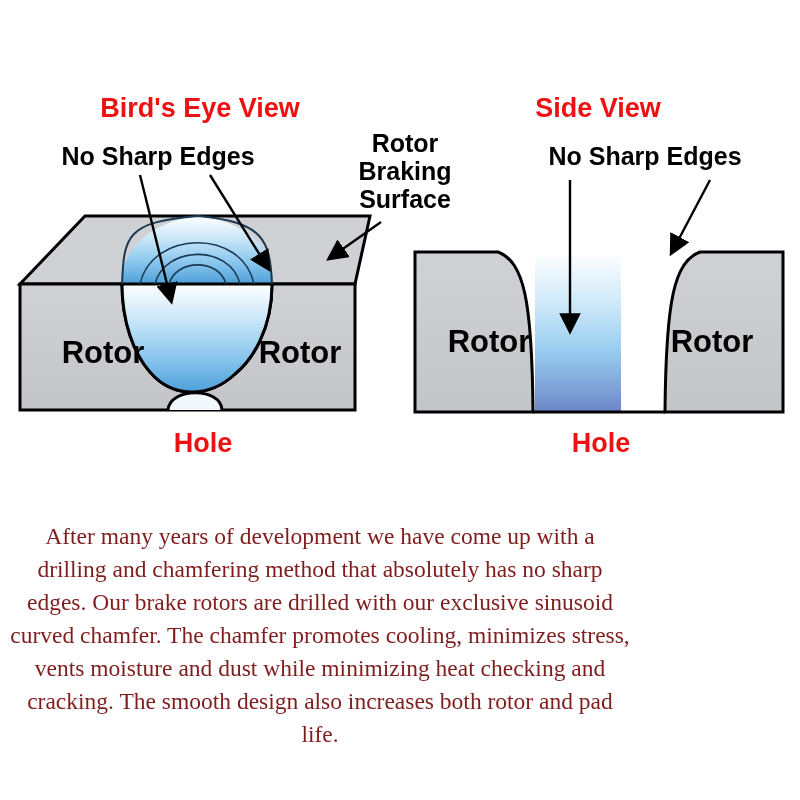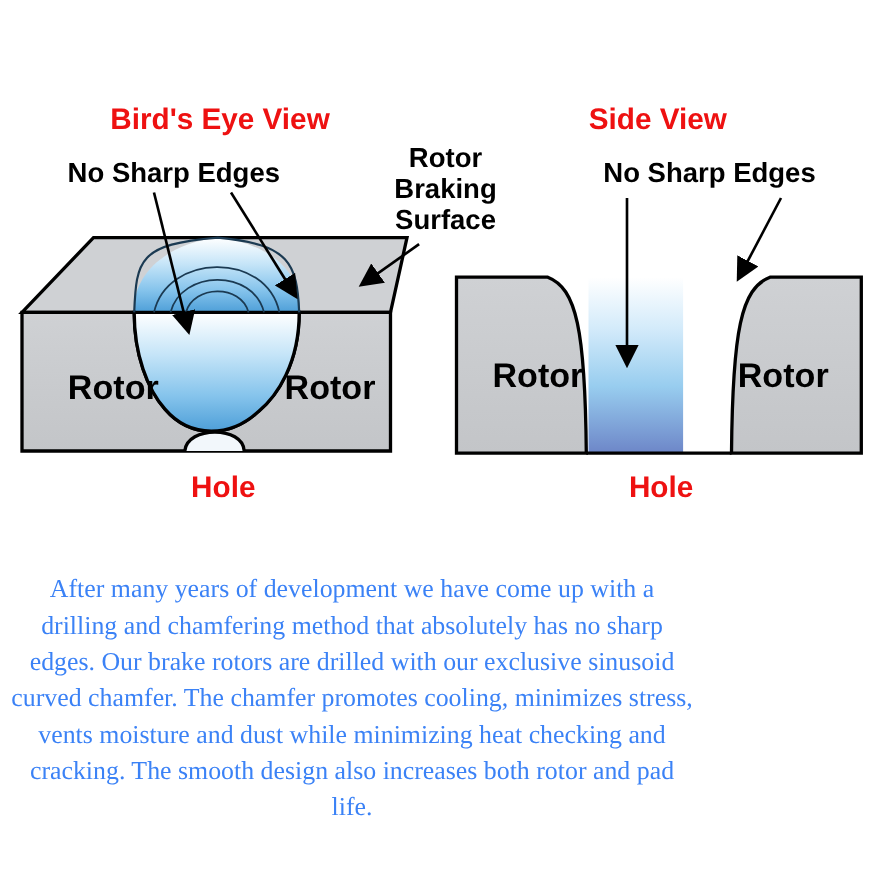--- a/index.html
+++ b/index.html
@@ -29,21 +29,21 @@
   }
   .caption {
     position: absolute;
     left: 0;
     top: 520px;
     width: 640px;
     text-align: center;
     font-family: "Liberation Serif", serif;
     font-size: 23.5px;
     line-height: 33px;
-    color: #3b82f6;
+    color: #7f1d1d;
     padding: 0 8px;
     box-sizing: border-box;
   }
   text {
     font-family: "Liberation Sans", sans-serif;
   }
   .lbl-red {
     fill: #ee1111;
     font-weight: bold;
   }

